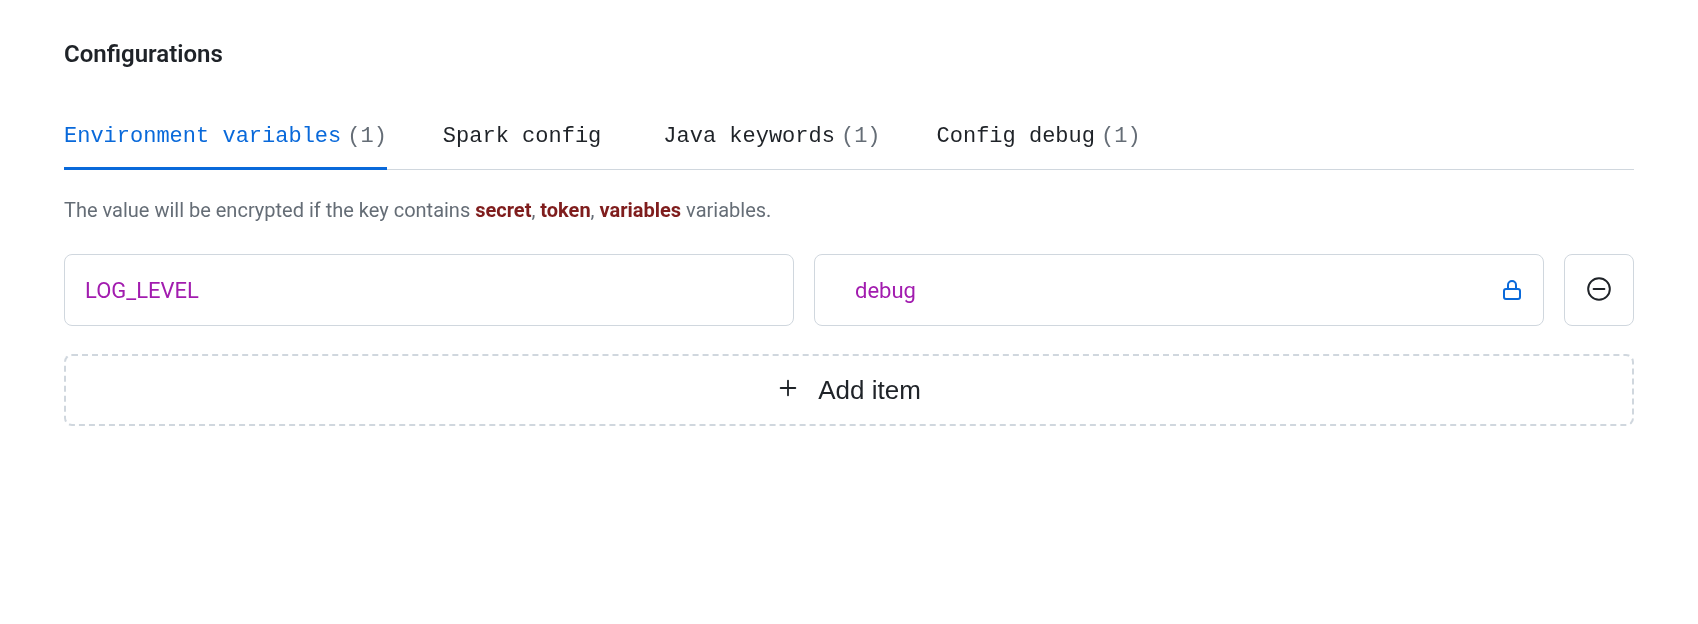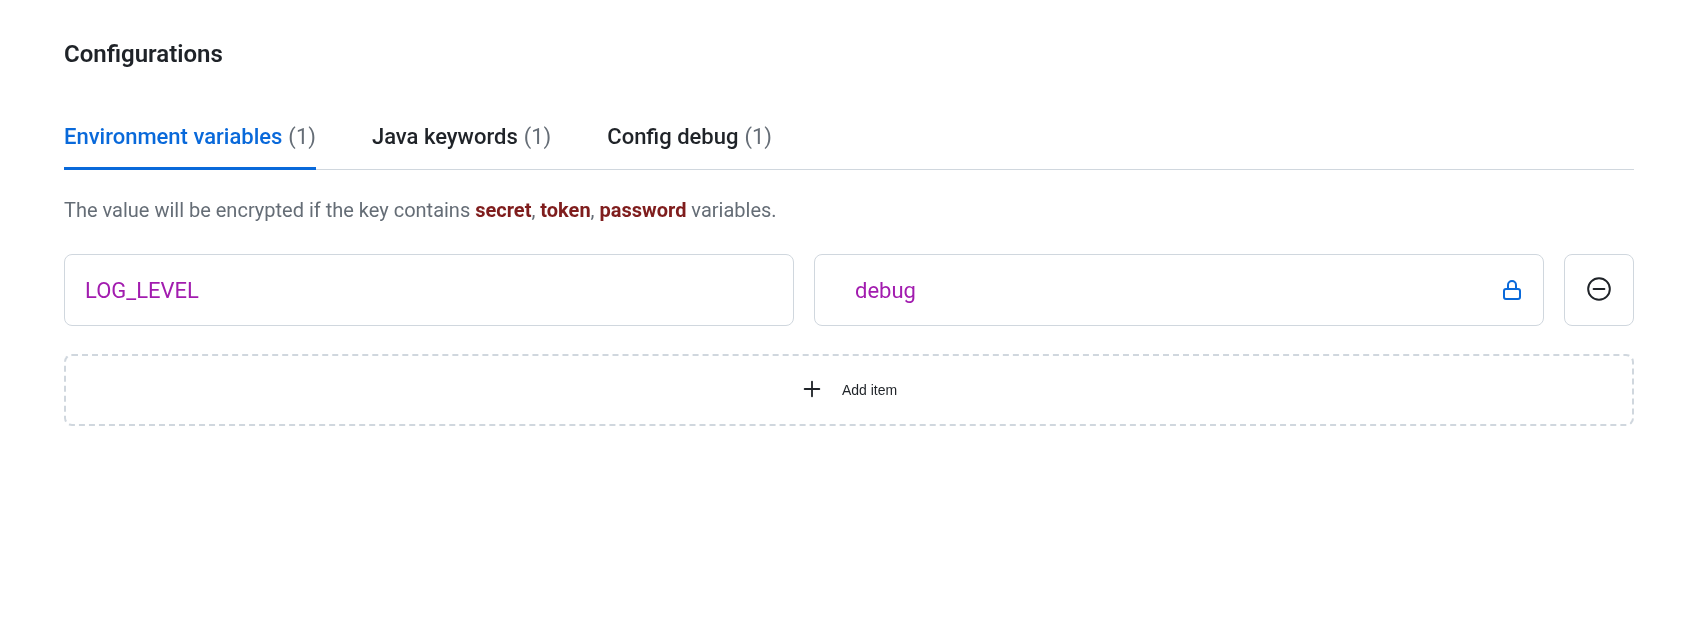--- a/index.html
+++ b/index.html
@@ -30,20 +30,21 @@
       font-size: 22px;
       font-weight: 500;
       color: #1f2328;
       cursor: pointer;
       display: flex;
       align-items: baseline;
       gap: 6px;
       border-bottom: 3px solid transparent;
       margin-bottom: -1px;
       white-space: nowrap;
+      font-family: Liberation Mono, monospace;
     }
     .tab.active {
       color: #0969da;
       border-bottom-color: #0969da;
     }
     .tab .count {
       color: #656d76;
       font-weight: 400;
     }
     .tab.active .count {
@@ -109,48 +110,52 @@
     .add-item {
       width: 100%;
       height: 72px;
       border: 2px dashed #d0d7de;
       border-radius: 8px;
       background: #ffffff;
       display: flex;
       align-items: center;
       justify-content: center;
       gap: 19px;
-      font-size: 14px;
+      font-size: 26px;
       color: #1f2328;
       cursor: pointer;
       text-align: right;
     }
   </style>
 </head>
 <body>
 
 <h2 class="section-title">Configurations</h2>
 
 <div class="tabs">
   <div class="tab active">
     <span>Environment variables</span>
     <span class="count">(1)</span>
   </div>
   <div class="tab">
+    <span>Spark config</span>
+    <span class="count"></span>
+  </div>
+  <div class="tab">
     <span>Java keywords</span>
     <span class="count">(1)</span>
   </div>
   <div class="tab">
     <span>Config debug</span>
     <span class="count">(1)</span>
   </div>
 </div>
 
 <p class="hint">
-  <span>The value will be encrypted if the key contains </span><span class="kw">secret</span><span>, </span><span class="kw">token</span><span>, </span><span class="kw">password</span><span> variables.</span>
+  <span>The value will be encrypted if the key contains </span><span class="kw">secret</span><span>, </span><span class="kw">token</span><span>, </span><span class="kw">variables</span><span> variables.</span>
 </p>
 
 <div class="row">
   <div class="field">
     <input class="input" type="text" value="LOG_LEVEL" style="">
   </div>
   <div class="field">
     <input class="input value" type="text" value="debug" style="">
     <span class="icon-inside">
       <svg width="24" height="24" viewBox="0 0 24 24" fill="none" stroke="currentColor" stroke-width="2" stroke-linecap="round" stroke-linejoin="round">

